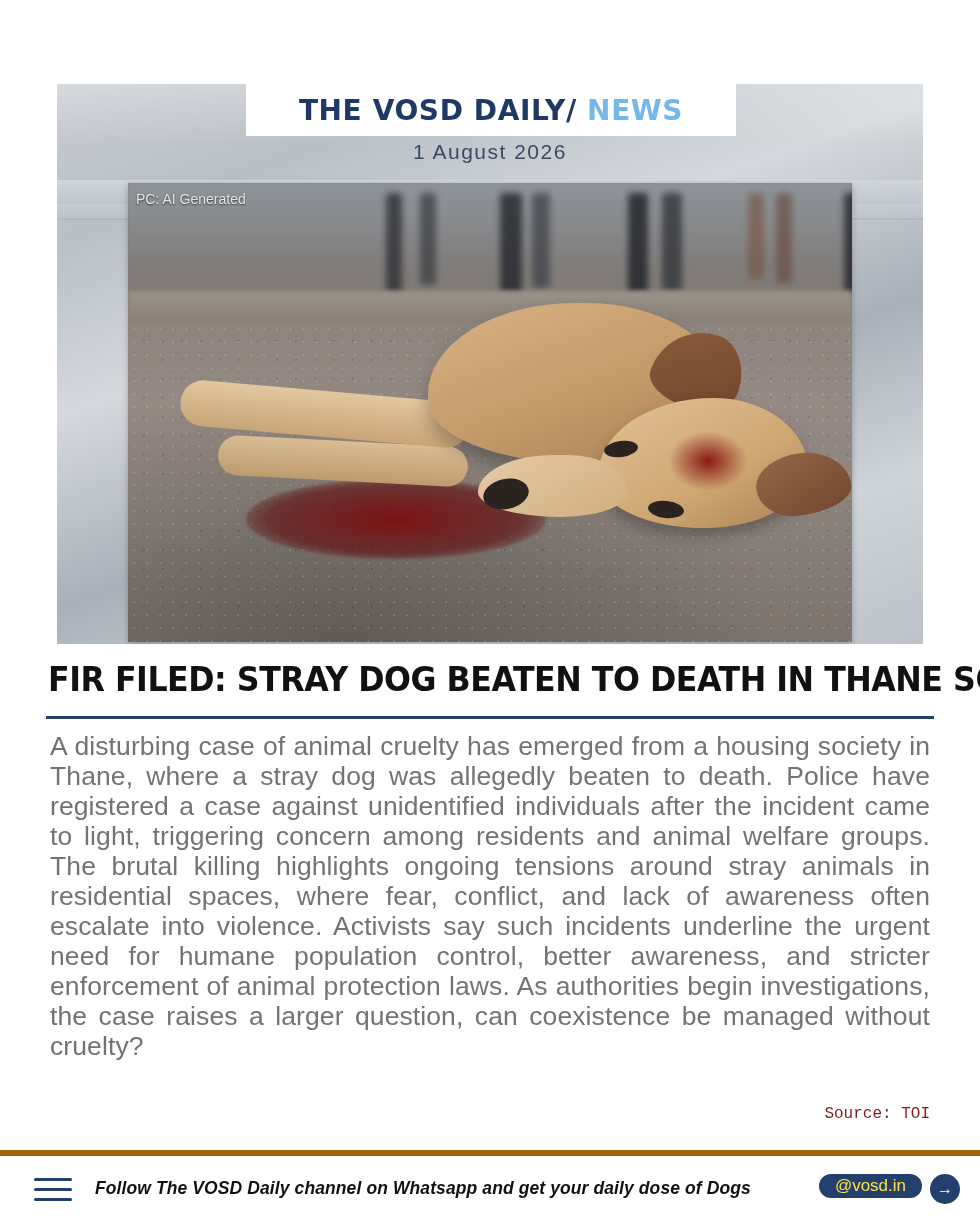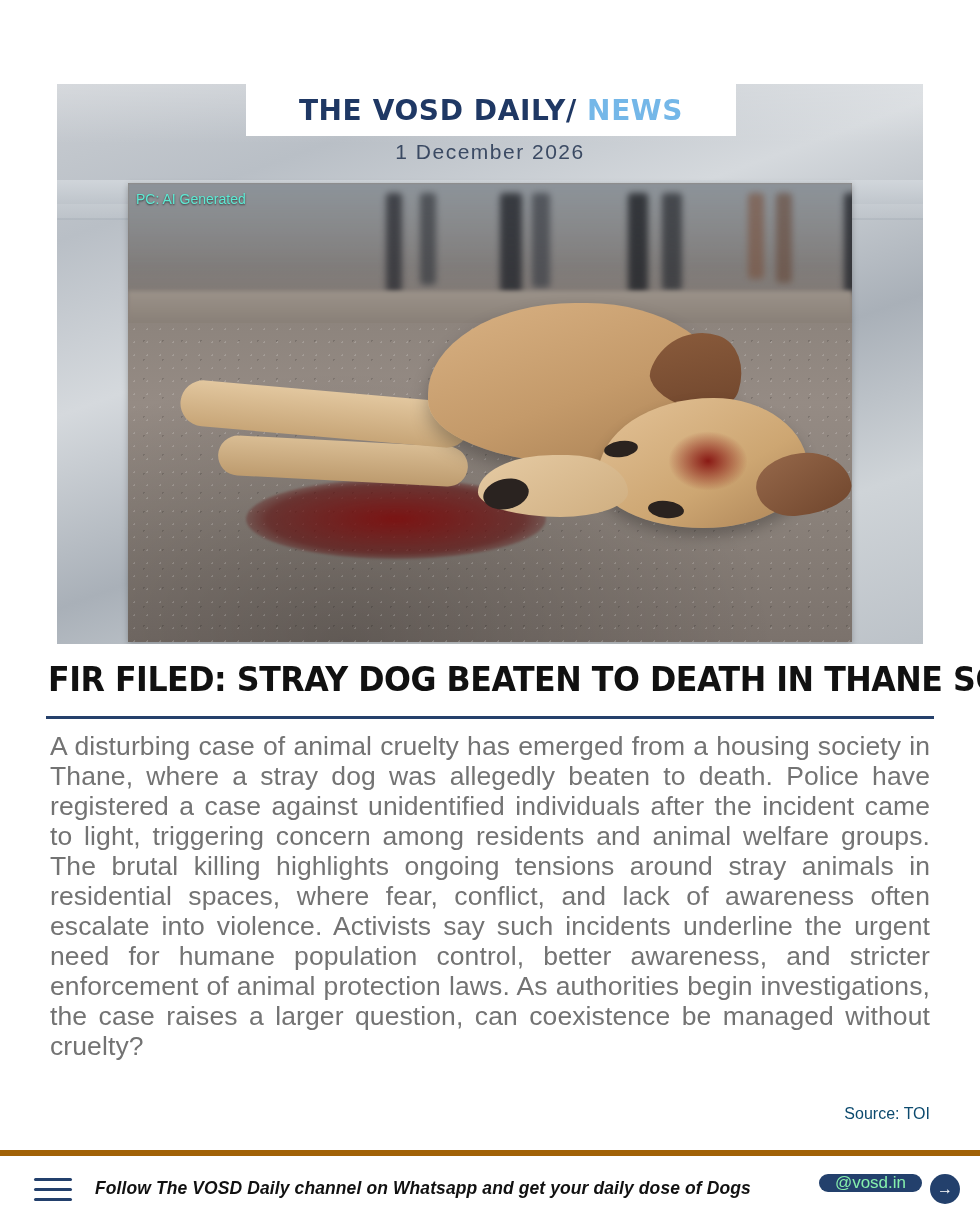--- a/index.html
+++ b/index.html
@@ -286,21 +286,21 @@
     width: 80px;
     height: 60px;
     background: radial-gradient(ellipse at 50% 50%, rgba(130,10,10,0.9), rgba(110,10,10,0) 70%);
     border-radius: 50%;
   }
   .photo-credit {
     position: absolute;
     left: 8px;
     top: 8px;
     font-size: 14px;
-    color: #5eead4;
+    color: #e5e5e5;
     text-shadow: 0 1px 2px rgba(0,0,0,0.65);
     font-family: "Liberation Sans", sans-serif;
     z-index: 6;
   }
 
   
   .headline {
     position: absolute;
     left: 48px;
     top: 660px;
@@ -335,22 +335,22 @@
     line-height: 30px;
     color: #737373;
     text-align: justify;
     letter-spacing: 0.1px;
   }
   .source {
     position: absolute;
     right: 50px;
     top: 1105px;
     font-size: 16px;
-    color: #0c4a6e;
-    font-family: Liberation Sans, sans-serif;
+    color: #7f1d1d;
+    font-family: Liberation Mono, monospace;
   }
 
   
   .footer {
     position: absolute;
     left: 0;
     top: 1150px;
     width: 980px;
     height: 74px;
     background: #ffffff;
@@ -378,25 +378,25 @@
     font-style: italic;
     font-weight: bold;
     font-size: 17.5px;
     color: #111111;
     letter-spacing: 0.1px;
   }
   .handle-pill {
     position: absolute;
     right: 58px;
     top: 18px;
-    height: 18px;
+    height: 24px;
     padding: 0 16px;
     background: #23406c;
     border-radius: 16px;
-    color: #86efac;
+    color: #fde047;
     font-size: 17px;
     display: flex;
     align-items: center;
     font-family: "Liberation Sans", sans-serif;
   }
   .arrow-circle {
     position: absolute;
     right: 20px;
     top: 18px;
     width: 30px;
@@ -418,21 +418,21 @@
   <div class="hero">
     <div class="hero-blur-strip"></div>
 
     <div class="masthead">
       <div class="masthead-text">
         <span>THE VOSD DAILY/</span>
         <span class="news">NEWS</span>
       </div>
     </div>
 
-    <div class="issue-date">1 December 2026</div>
+    <div class="issue-date">1 August 2026</div>
 
     <div class="photo" style="left:71px; top:99px;">
       <div class="photo-bg"></div>
       <div class="crowd">
         <div class="leg l1"></div>
         <div class="leg l2"></div>
         <div class="leg l3"></div>
         <div class="leg l4"></div>
         <div class="leg l5"></div>
         <div class="leg l6"></div>

